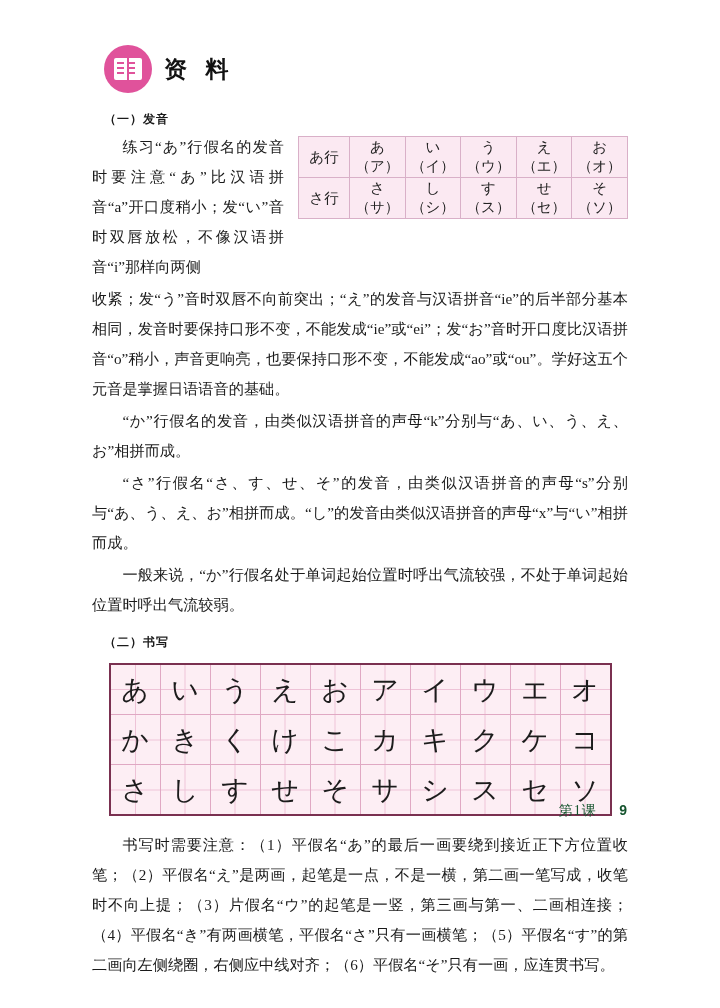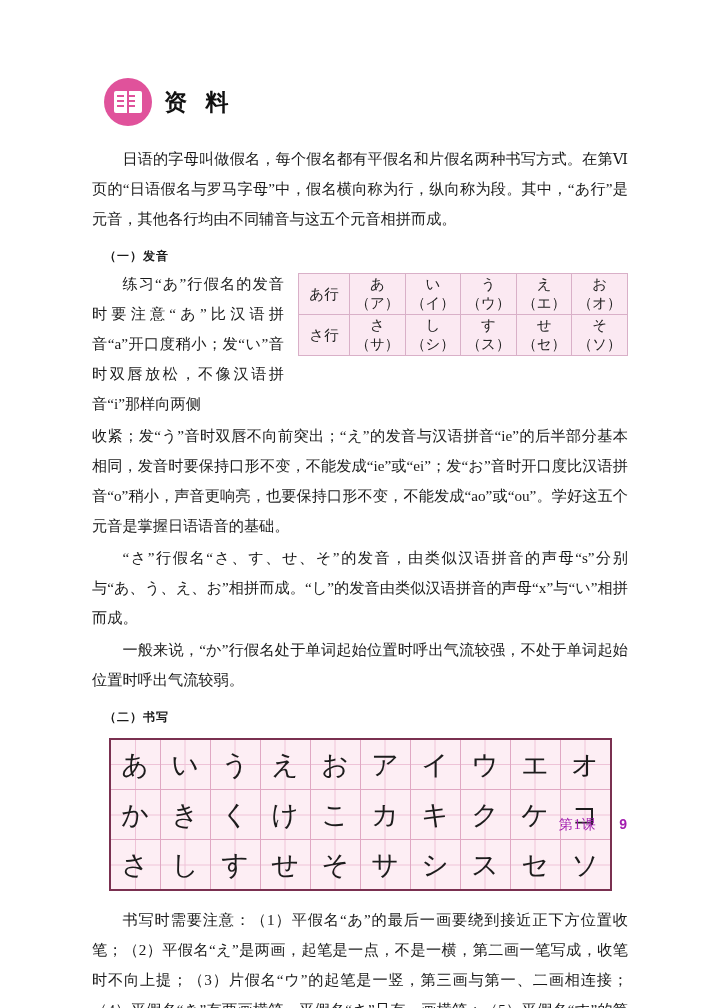--- a/index.html
+++ b/index.html
@@ -12,21 +12,21 @@
     background: #ffffff;
     font-family: "Liberation Serif", "DejaVu Serif", serif;
     color: #1a1a1a;
     overflow: hidden;
   }
   .page {
     position: relative;
     width: 720px;
     height: 888px;
     box-sizing: border-box;
-    padding: 78px 92px 40px 92px;
+    padding: 45px 92px 40px 92px;
   }
 
   
   .section-header {
     display: flex;
     align-items: center;
     gap: 12px;
     margin: 0 0 18px 12px;
   }
   .logo {
@@ -147,44 +147,43 @@
     position: relative;
     background:
       linear-gradient(to right, transparent 49%, #eec3d7 49%, #eec3d7 51%, transparent 51%),
       linear-gradient(to bottom, transparent 49%, #eec3d7 49%, #eec3d7 51%, transparent 51%);
   }
 
   
   .footer {
     position: absolute;
     right: 92px;
-    bottom: 54px;
+    bottom: 68px;
     font-size: 14px;
-    color: #a21caf;
+    color: #14532d;
     letter-spacing: 1px;
   }
   .footer .pageno {
     margin-left: 18px;
     font-family: "Liberation Sans", "DejaVu Sans", sans-serif;
     font-weight: bold;
   }
 </style>
 </head>
 <body>
 
 <div class="page">
 
   <div class="section-header">
     <div class="logo">
       <div class="book"></div>
     </div>
     <div class="section-title">资 料</div>
   </div>
 
-  <p class="body indent">日语的字母叫做假名，每个假名都有平假名和片假名两种书写方式。在第Ⅵ页的“日语假名与罗马字母”中，假名横向称为行，纵向称为段。其中，“あ行”是元音，其他各行均由不同辅音与这五个元音相拼而成。</p>
 
   <div class="subhead">（一）发音</div>
 
   <div class="float-wrap clearfix">
     <table class="kana-table">
       <tbody>
         <tr>
           <td class="rowlabel">あ行</td>
           <td>あ（ア）</td>
           <td>い（イ）</td>
@@ -200,20 +199,21 @@
           <td>せ（セ）</td>
           <td>そ（ソ）</td>
         </tr>
       </tbody>
     </table>
 
     <p class="body indent">练习“あ”行假名的发音时要注意“あ”比汉语拼音“a”开口度稍小；发“い”音时双唇放松，不像汉语拼音“i”那样向两侧</p>
     <p class="body">收紧；发“う”音时双唇不向前突出；“え”的发音与汉语拼音“ie”的后半部分基本相同，发音时要保持口形不变，不能发成“ie”或“ei”；发“お”音时开口度比汉语拼音“o”稍小，声音更响亮，也要保持口形不变，不能发成“ao”或“ou”。学好这五个元音是掌握日语语音的基础。</p>
   </div>
 
+  <p class="body indent">“か”行假名的发音，由类似汉语拼音的声母“k”分别与“あ、い、う、え、お”相拼而成。</p>
   <p class="body indent">“さ”行假名“さ、す、せ、そ”的发音，由类似汉语拼音的声母“s”分别与“あ、う、え、お”相拼而成。“し”的发音由类似汉语拼音的声母“x”与“い”相拼而成。</p>
   <p class="body indent">一般来说，“か”行假名处于单词起始位置时呼出气流较强，不处于单词起始位置时呼出气流较弱。</p>
 
   <div class="subhead">（二）书写</div>
 
   <div class="grid-wrap">
     <table class="write-grid">
       <tbody>
         <tr>
           <td>あ</td>

